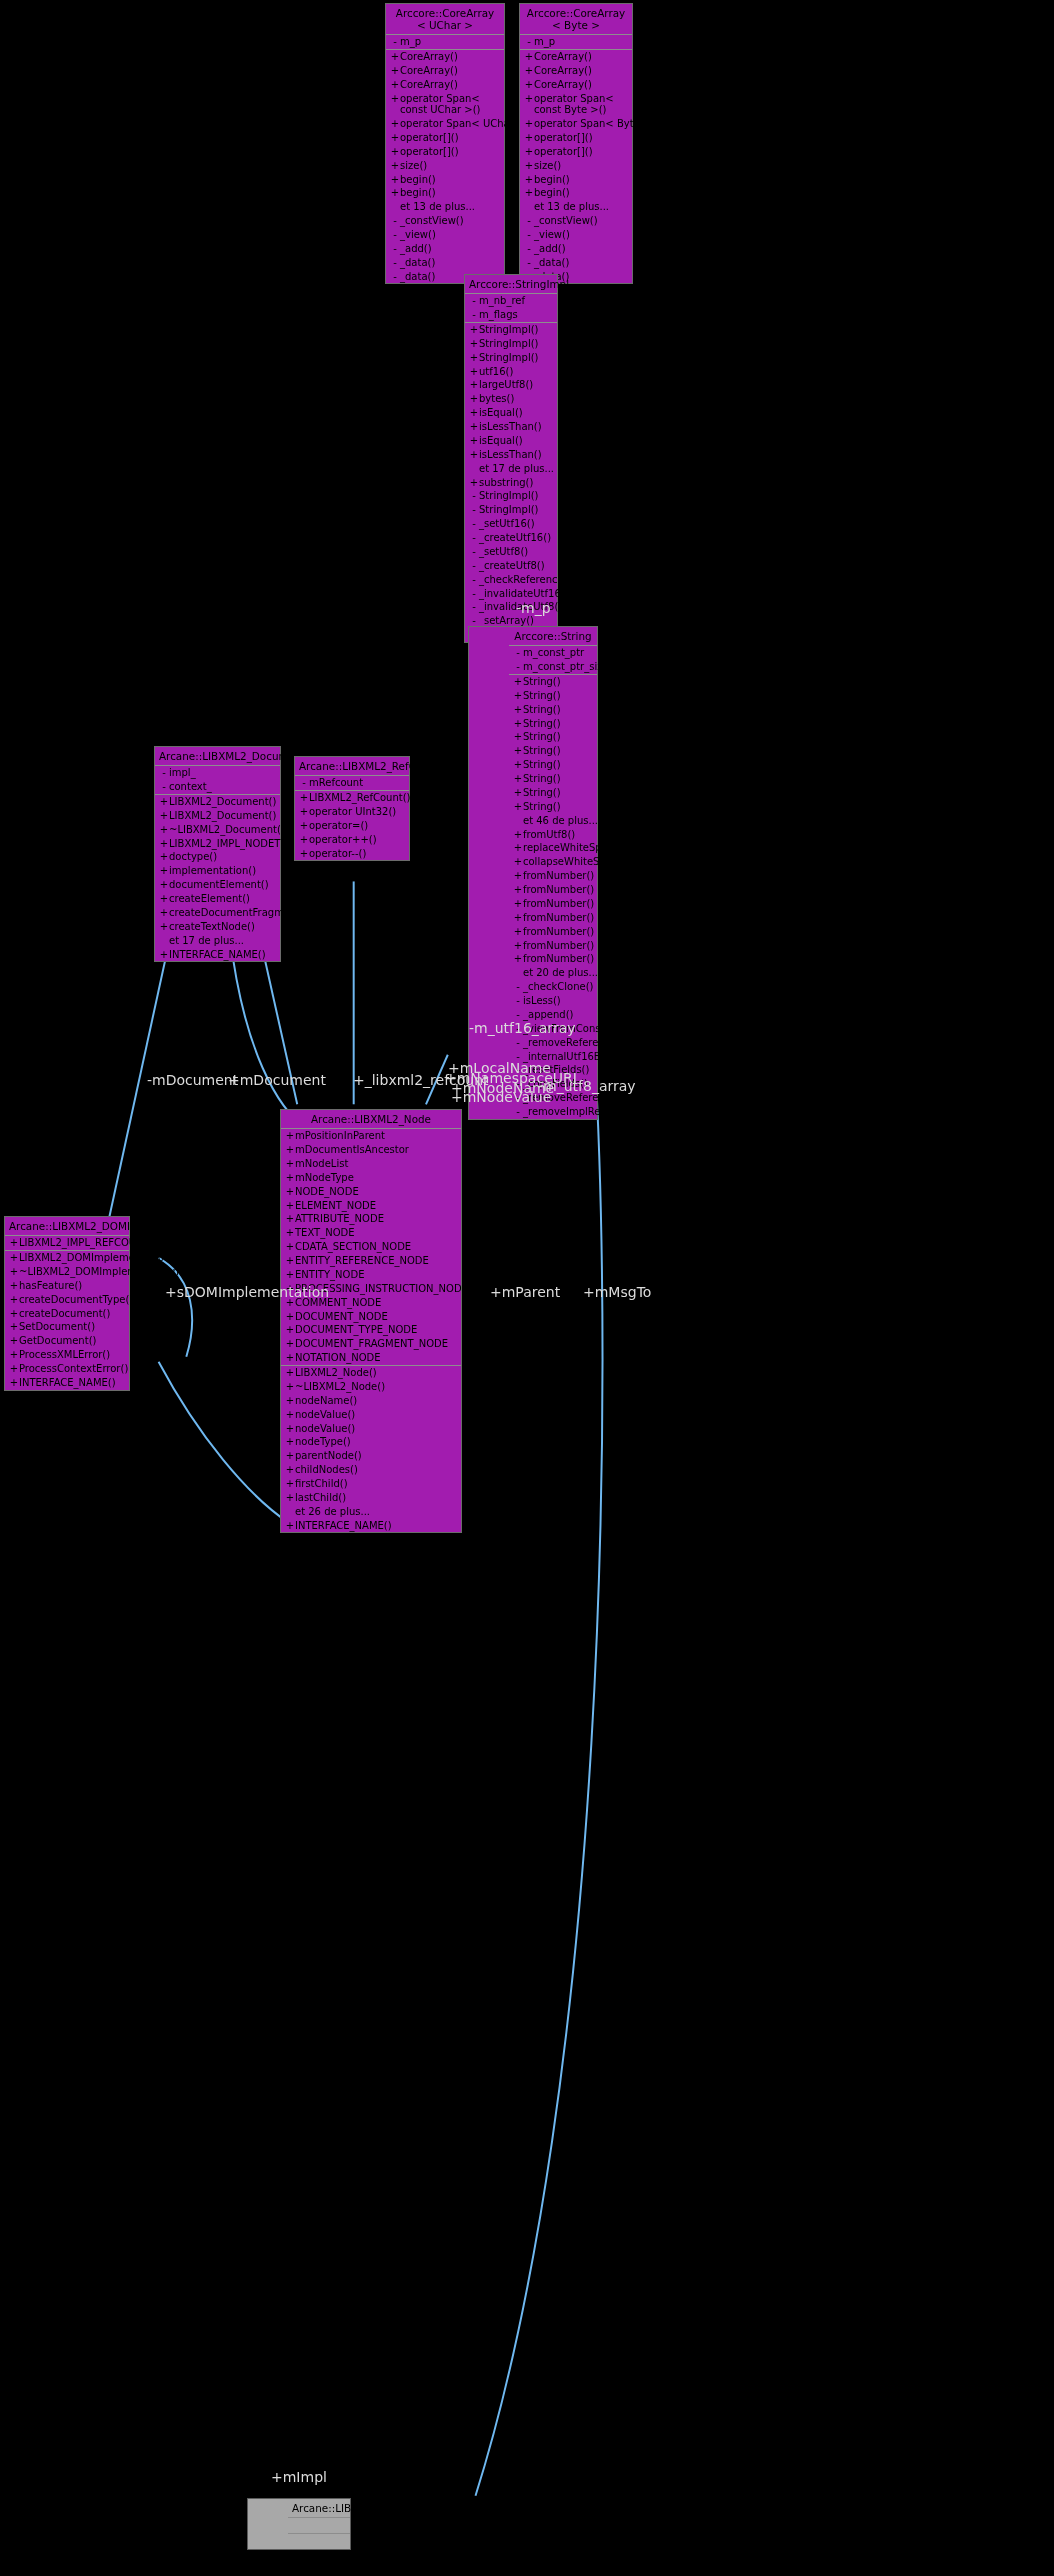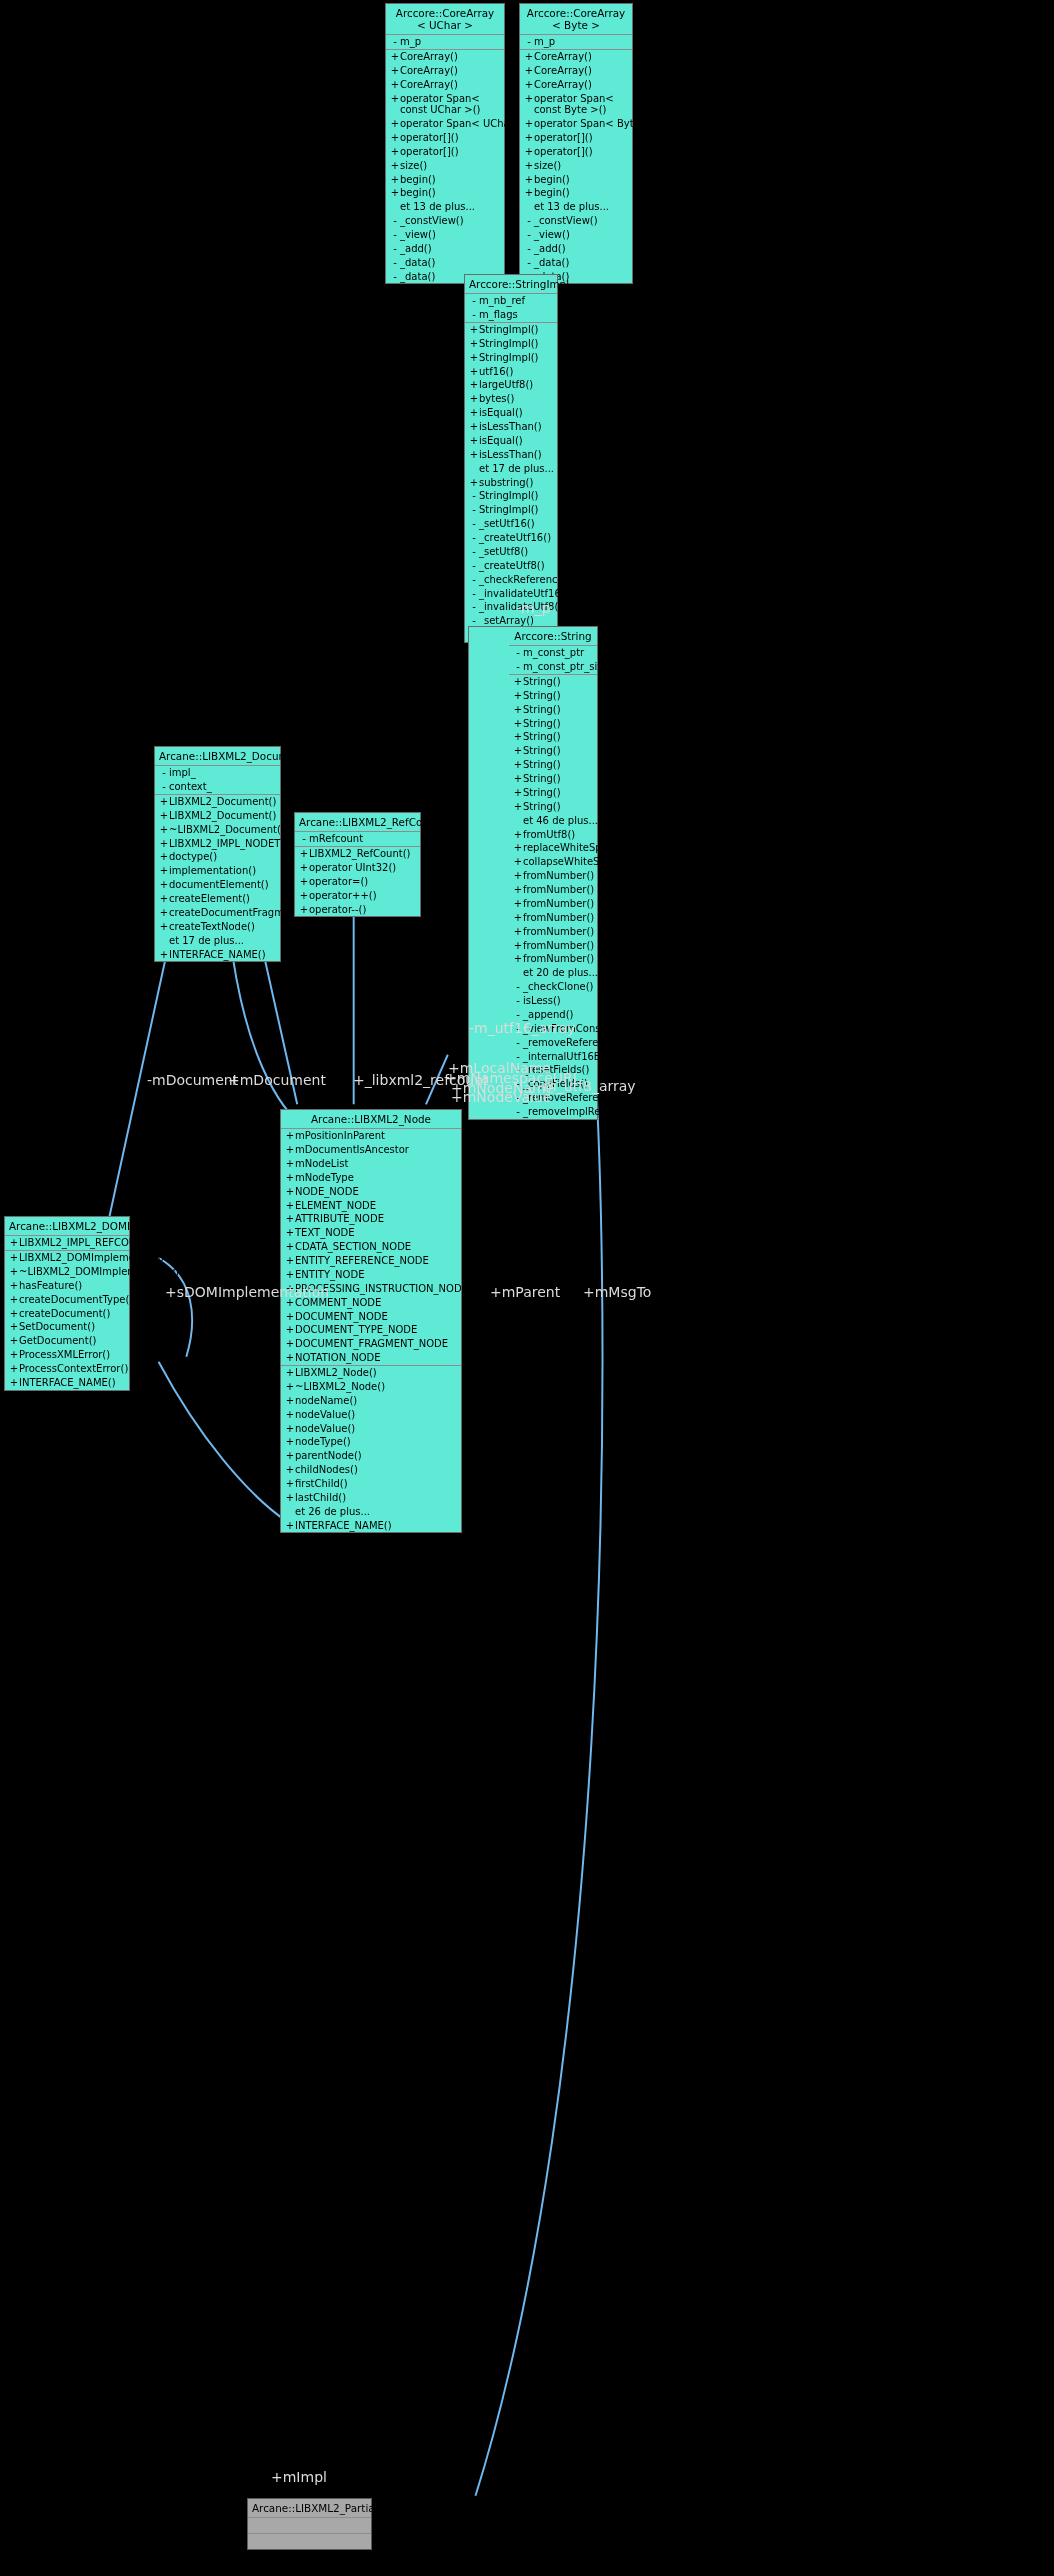--- a/index.html
+++ b/index.html
@@ -5,21 +5,21 @@
   html,body{margin:0;padding:0;background:#000;}
   body{
     width:1055px;height:2576px;position:relative;overflow:hidden;
     font-family:"DejaVu Sans","Liberation Sans",sans-serif;
     color:#000;
   }
   #canvas{position:absolute;left:0;top:0;width:1055px;height:2576px;}
   svg.edges{position:absolute;left:0;top:0;width:1055px;height:2576px;pointer-events:none;}
 
   .node{
-    position:absolute;background:#5eead4;border:1px solid #6b6b6b;
+    position:absolute;background:#a21caf;border:1px solid #6b6b6b;
     box-sizing:border-box;
   }
   .node.gray{background:#a8a8a8;border:1px solid #5a5a5a;}
   .title{
     text-align:center;font-size:10.4px;line-height:12px;padding:3px 4px 3px 4px;
     border-bottom:1px solid #8d8d8d;white-space:pre-line;
   }
   .sect{border-bottom:1px solid #8d8d8d;}
   .sect:last-child{border-bottom:none;}
   .row{
@@ -535,21 +535,21 @@
           <span class="vis"></span>
           <span class="nm">et 17 de plus...</span>
         </div>
         <div class="row">
           <span class="vis">+</span>
           <span class="nm">INTERFACE_NAME()</span>
         </div>
       </div>
   </div>
 
-  <div class="node" id="n-refcount" style="left:294px;top:812px;width:127px;">
+  <div class="node" id="n-refcount" style="left:294px;top:756px;width:116px;">
     <div class="title">Arcane::LIBXML2_RefCount</div>
     <div class="sect">
         <div class="row">
           <span class="vis">-</span>
           <span class="nm">mRefcount</span>
         </div>
       </div>
     <div class="sect">
         <div class="row">
           <span class="vis">+</span>
@@ -743,21 +743,21 @@
           <span class="vis"></span>
           <span class="nm">et 26 de plus...</span>
         </div>
         <div class="row">
           <span class="vis">+</span>
           <span class="nm">INTERFACE_NAME()</span>
         </div>
       </div>
   </div>
 
-  <div class="node gray" id="n-partialload" style="left:247px;top:2498px;width:125px;">
+  <div class="node gray" id="n-partialload" style="left:247px;top:2498px;width:104px;padding-left:40px;">
     <div class="title">Arcane::LIBXML2_PartialLoad</div>
     <div class="emptyrow"></div>
     <div class="emptyrow"></div>
   </div>
 
   <div class="elabel" style="left:469px;top:1022px;">-m_utf16_array</div>
   <div class="elabel" style="left:538px;top:1080px;">-m_utf8_array</div>
   <div class="elabel" style="left:516px;top:602px;">-m_p</div>
   <div class="elabel" style="left:147px;top:1074px;">-mDocument</div>
   <div class="elabel" style="left:228px;top:1074px;">+mDocument</div>

